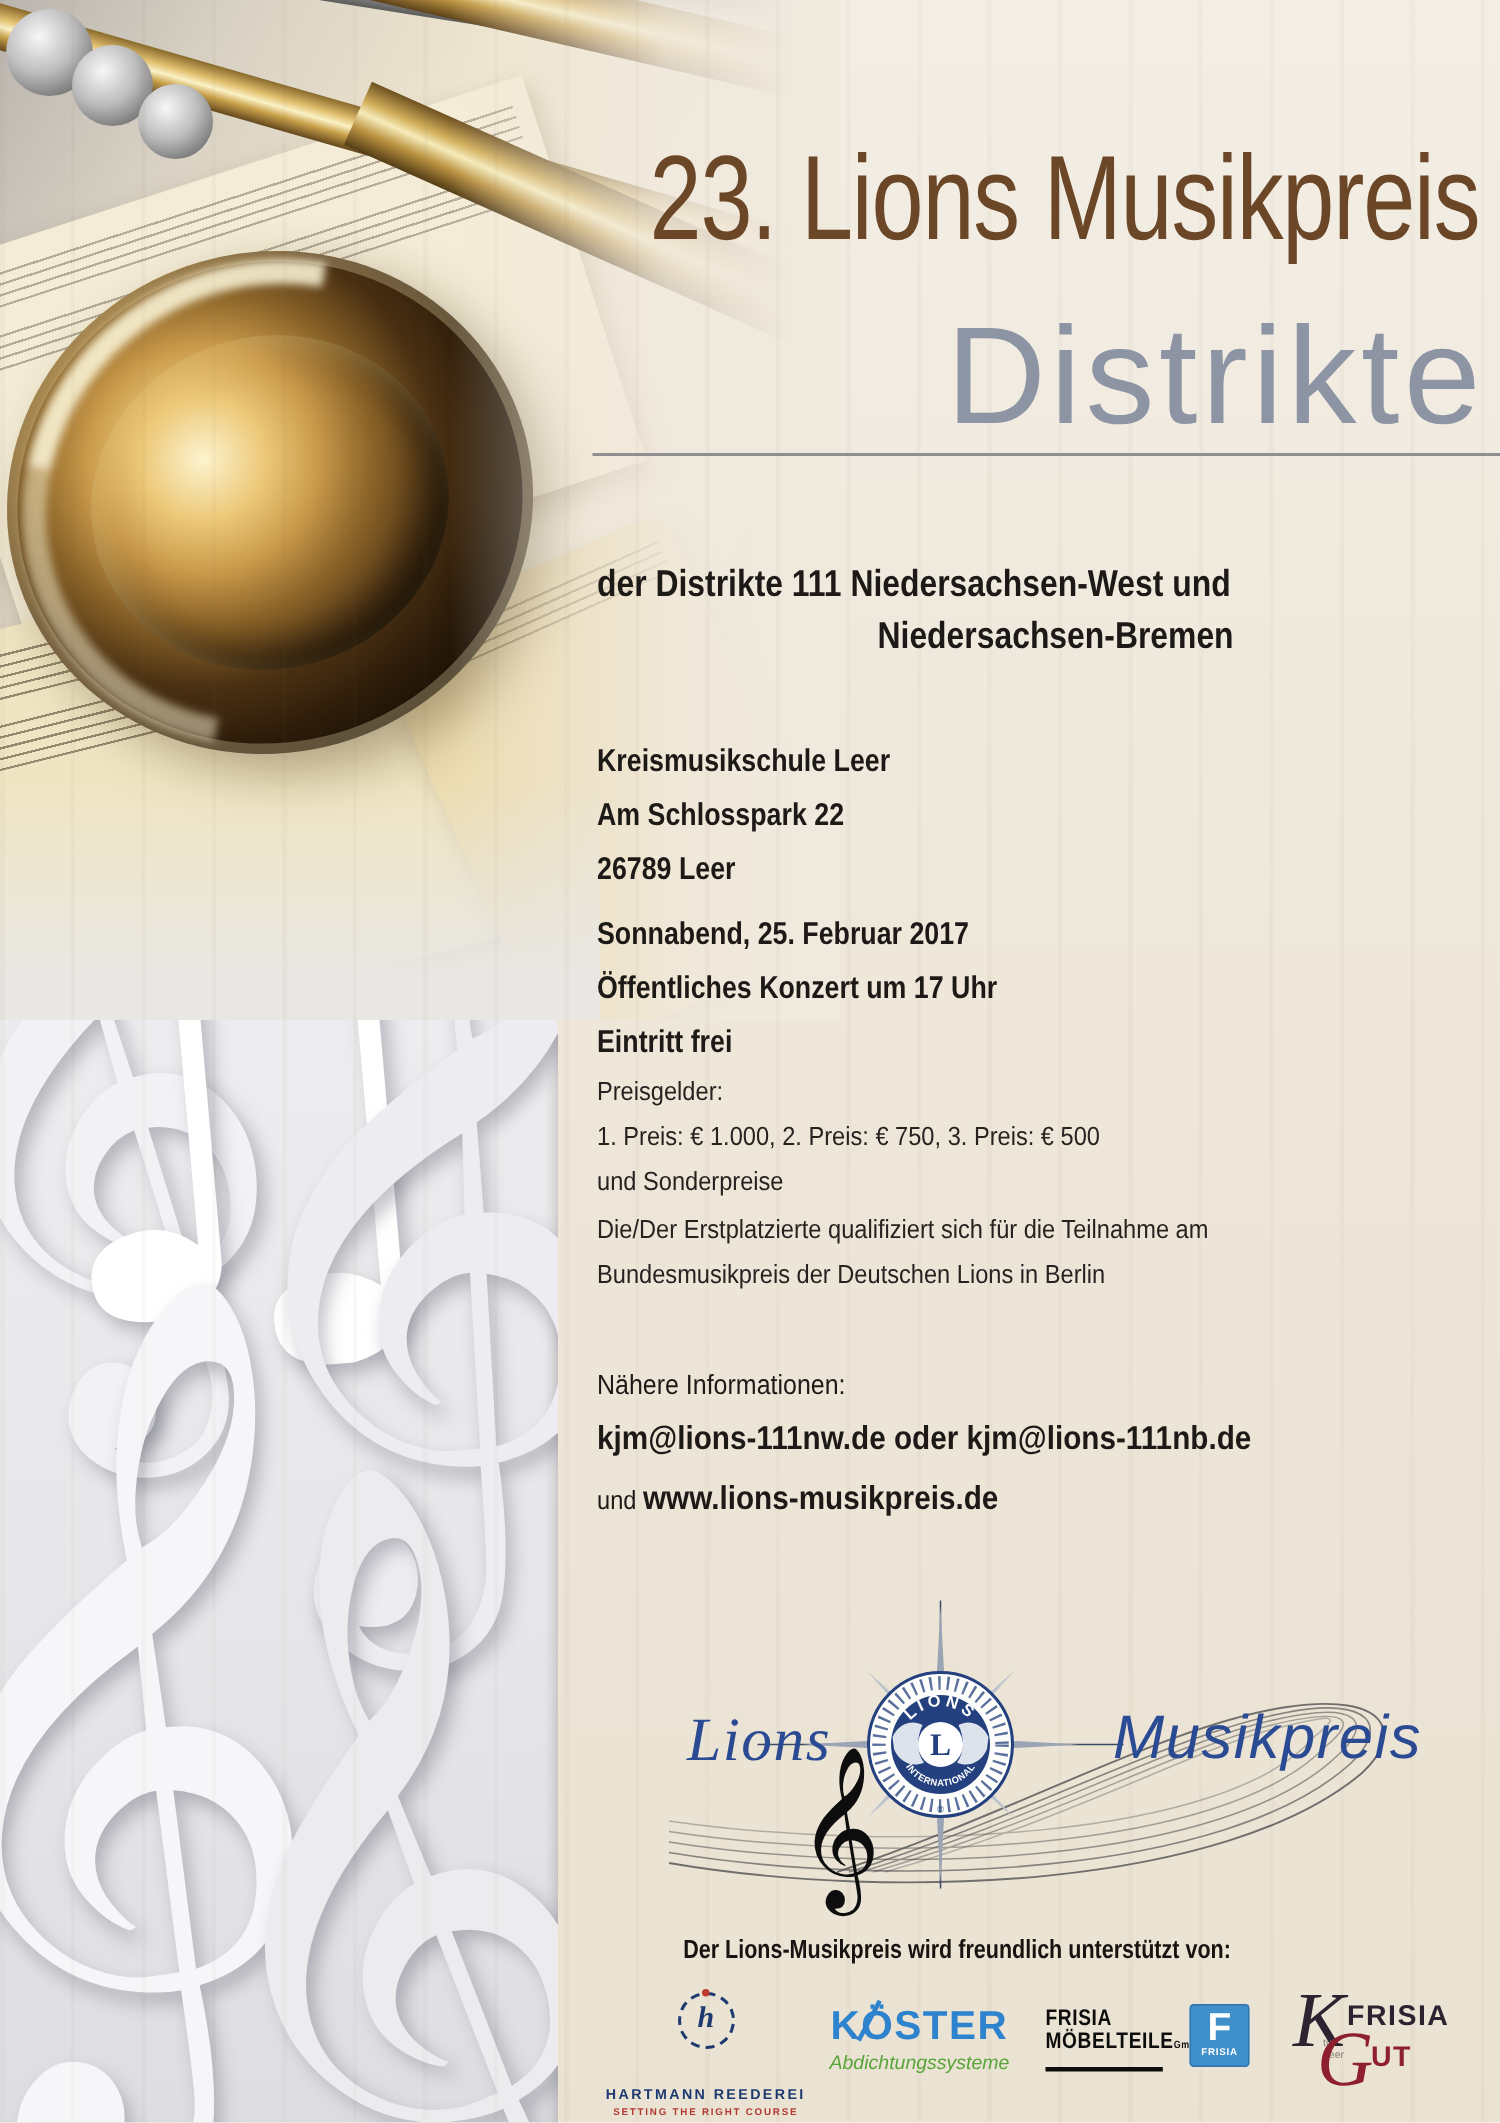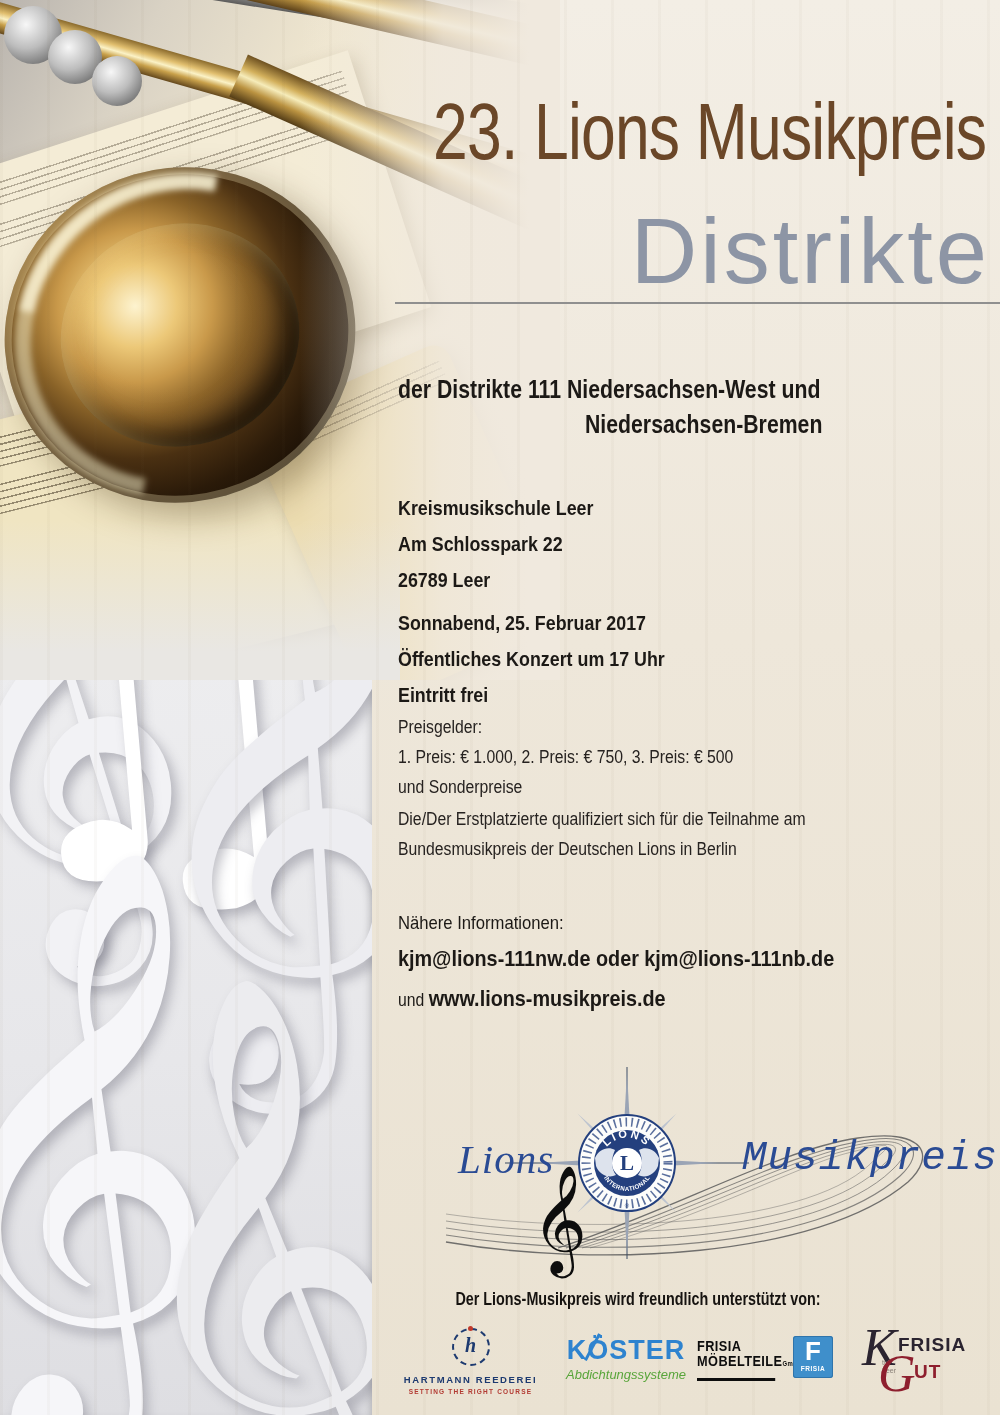--- a/index.html
+++ b/index.html
@@ -85,40 +85,40 @@
   .qualification { top:804px; font-size:17.5px; line-height:30px; color:#262220; }
   .info-heading { top:912px; font-size:18.5px; }
   .emails { top:946px; font-size:22px; font-weight:bold; }
   .webline { top:986px; font-size:17.5px; }
   .webline b { font-size:22px; }
 
   
   .logo-staff { position:absolute; left:438px; top:1090px; z-index:5; }
   .logo-lions { position:absolute; left:458px; top:1135px; z-index:7; font-family:"Liberation Serif", serif;
     font-style:italic; font-size:41px; color:#2a4b94; letter-spacing:1px; }
-  .logo-musikpreis { position:absolute; left:742px; top:1135px; z-index:7; font-family:Liberation Mono, monospace;
+  .logo-musikpreis { position:absolute; left:742px; top:1135px; z-index:7; font-family:Liberation Sans, sans-serif;
     font-style:italic; font-size:41px; color:#2a4b94; letter-spacing:1px; }
   .logo-clef { position:absolute; left:532px; top:1172px; z-index:7; font-family:"DejaVu Sans", sans-serif;
     font-size:94px; line-height:1; color:#0d0d0d; transform:rotate(2deg); }
   .emblem { position:absolute; left:497px; top:1033px; z-index:6; }
 
   
   .sponsor-heading { position:absolute; left:398px; top:1289px; width:480px; z-index:5; text-align:center;
     font-size:17.5px; font-weight:bold; color:#161310; transform:scaleX(.82); white-space:nowrap; }
   .sp { position:absolute; z-index:5; }
   
   .sp-hartmann { left:398px; top:1328px; width:145px; text-align:center; }
   .h-circle { position:relative; width:34px; height:34px; margin:0 auto; border:2px dashed #1d3a70; border-radius:50%; }
   .h-dot { position:absolute; left:14px; top:-4px; width:5px; height:5px; border-radius:50%; background:#c0392b; }
   .h-mono { position:absolute; left:0; top:4px; width:100%; text-align:center; font-family:"Liberation Serif", serif;
     font-style:italic; font-weight:bold; font-size:20px; color:#1d3a70; }
-  .h-name { margin-top:8px; font-size:9.5px; font-weight:bold; letter-spacing:1.6px; color:#1d3a70; white-space:nowrap; }
+  .h-name { margin-top:25px; font-size:9.5px; font-weight:bold; letter-spacing:1.6px; color:#1d3a70; white-space:nowrap; }
   .h-tag { margin-top:3px; font-size:6.5px; font-weight:bold; letter-spacing:1.2px; color:#b23a32; white-space:nowrap; }
   
-  .sp-koester { left:548px; top:1335px; width:130px; text-align:center;margin-left:13px; }
+  .sp-koester { left:548px; top:1335px; width:130px; text-align:center; }
   .k-word { position:relative; display:inline-block; font-size:27px; font-weight:bold; letter-spacing:1px; color:#2e83cf; }
   .k-needle { position:absolute; left:24px; top:-3px; width:2.5px; height:30px; background:#2e83cf; transform:rotate(28deg); }
   .k-tag { margin-top:1px; font-size:13px; font-style:italic; color:#58a53a; }
   
   .sp-frisia { left:697px; top:1338px; width:150px; }
   .f-text { display:inline-block; vertical-align:top; transform:scaleX(.85); transform-origin:0 0; }
   .f-l1 { font-size:15px; font-weight:bold; color:#0d0d0d; letter-spacing:.5px; line-height:15px; }
   .f-l2 { font-size:15px; font-weight:bold; color:#0d0d0d; letter-spacing:.5px; line-height:16px; }
   .f-gmbh { font-size:7px; font-weight:bold; }
   .f-rule { width:92px; height:2.5px; background:#0d0d0d; margin-top:6px; }

